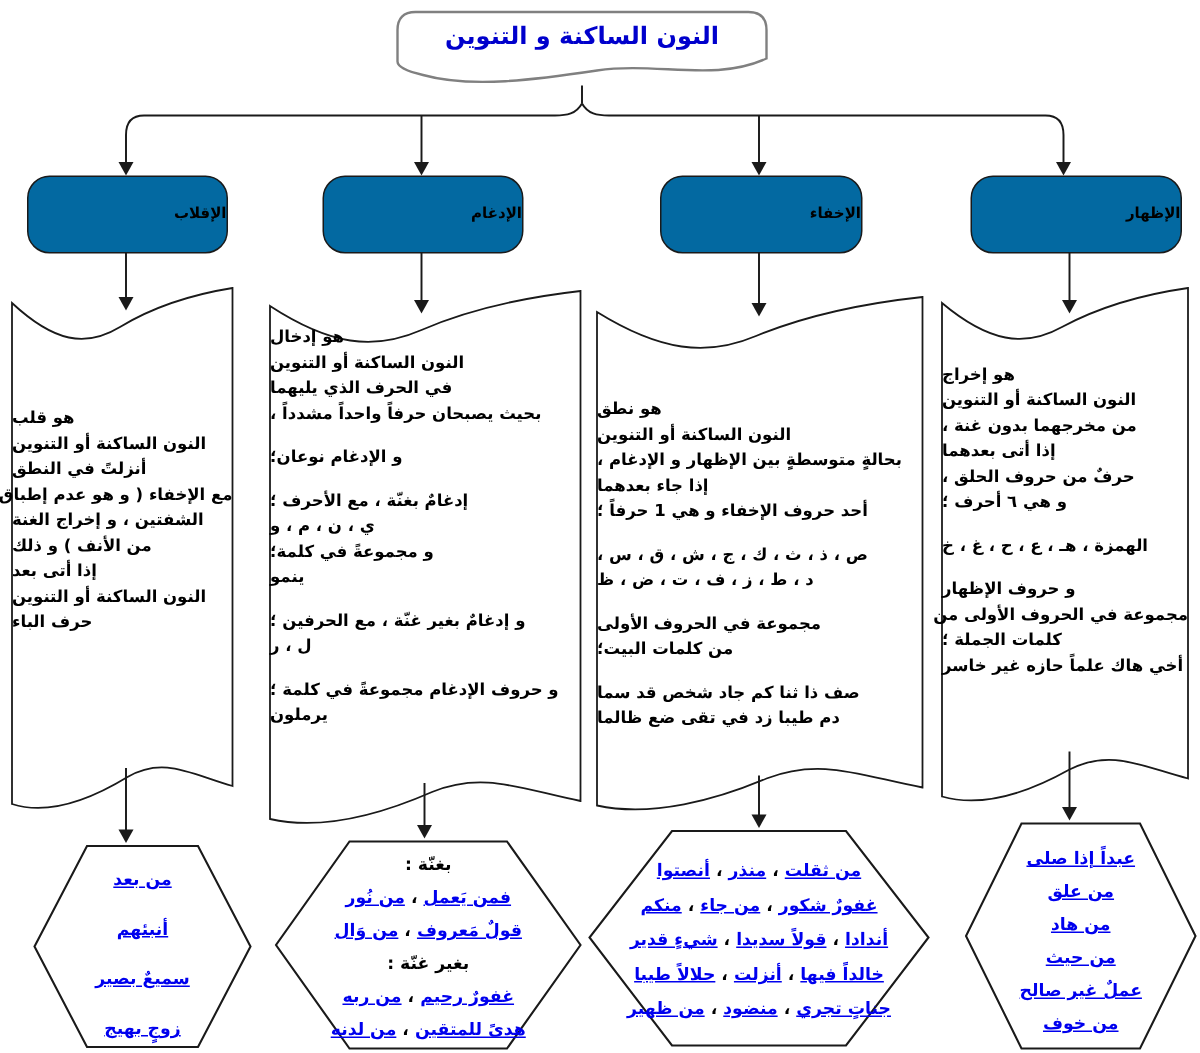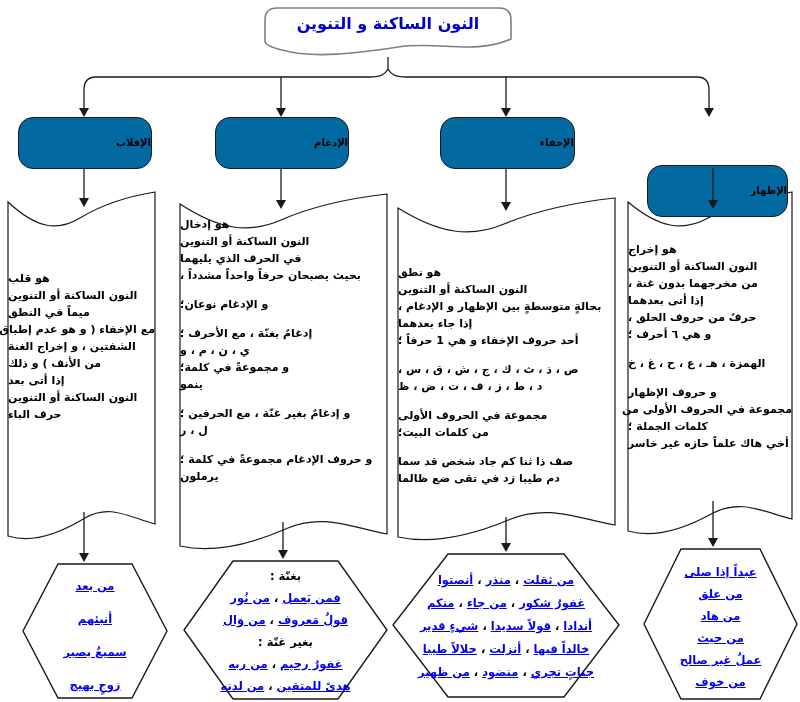--- a/index.html
+++ b/index.html
@@ -13,21 +13,21 @@
   .banner svg{position:absolute;left:0;top:0;}
   .banner-text{position:absolute;left:0;top:9px;width:100%;text-align:center;
     color:#0000cc;font-weight:bold;font-size:16px;}
 
   
   .hdr{position:absolute;height:50px;background:#0369a1;border:1.6px solid #1a1a1a;
     border-radius:15px;text-align:right;line-height:50px;font-weight:bold;font-size:10px;color:#000;}
   #hdr-iqlab{left:18px;top:117px;width:132px;}
   #hdr-idgham{left:215px;top:117px;width:132px;}
   #hdr-ikhfa{left:440px;top:117px;width:133px;}
-  #hdr-izhar{left:647px;top:117px;width:139px;margin-top:48px;}
+  #hdr-izhar{left:647px;top:117px;width:139px;}
 
   
   .panel{position:absolute;}
   .panel .shape{position:absolute;left:0;top:0;}
   .panel-text{position:absolute;left:3px;right:3px;text-align:left;color:#000;
     font-weight:bold;font-size:11px;}
   .panel-text .tline{line-height:17px;white-space:nowrap;}
   .panel-text .gap{height:12px;}
   #panel-iqlab{left:5px;top:186px;width:153px;height:360px;}
   #panel-iqlab .panel-text{top:84px;}
@@ -63,21 +63,21 @@
 
 <div class="stage">
 
   <div class="panel" id="panel-iqlab">
     <svg class="shape" width="153" height="360" viewBox="0 0 153 360">
       <path d="M3,16 C31,42 52,46 75,32 C98,18 125,10 150,6 L150,338 C122,330 104,318 80,332 C57,346 28,358 3,350 Z" fill="#ffffff" stroke="#1a1a1a" stroke-width="1.2"></path>
     </svg>
     <div class="panel-text" dir="rtl">
         <div class="tline">هو قلب</div>
         <div class="tline">النون الساكنة أو التنوين</div>
-        <div class="tline">ميماً في النطق</div>
+        <div class="tline">أنزلتً في النطق</div>
         <div class="tline">مع الإخفاء ( و هو عدم إطباق</div>
         <div class="tline">الشفتين ، و إخراج الغنة</div>
         <div class="tline">من الأنف ) و ذلك</div>
         <div class="tline">إذا أتى بعد</div>
         <div class="tline">النون الساكنة أو التنوين</div>
         <div class="tline">حرف الباء</div>
       </div>
   </div>
 
   <div class="panel" id="panel-idgham">

